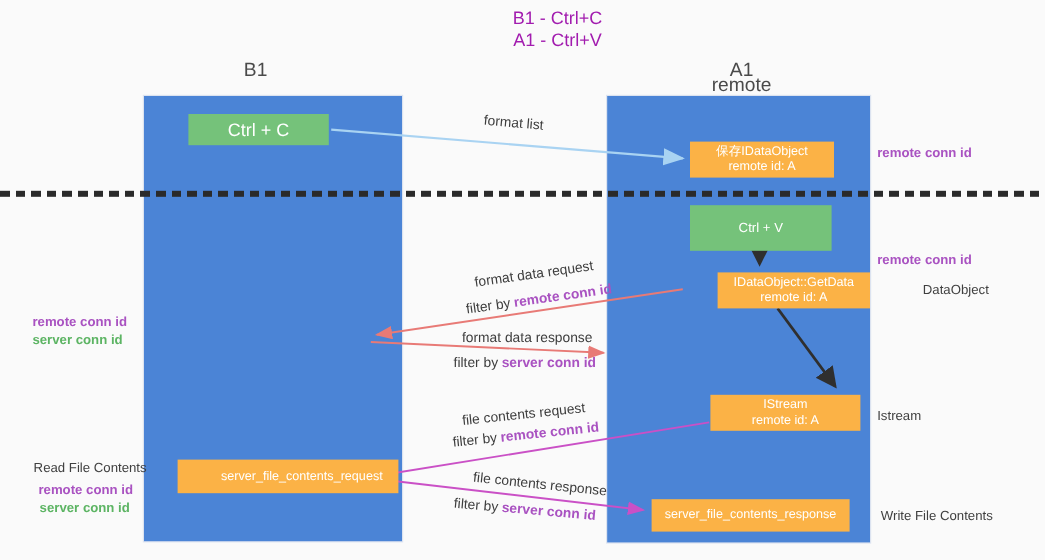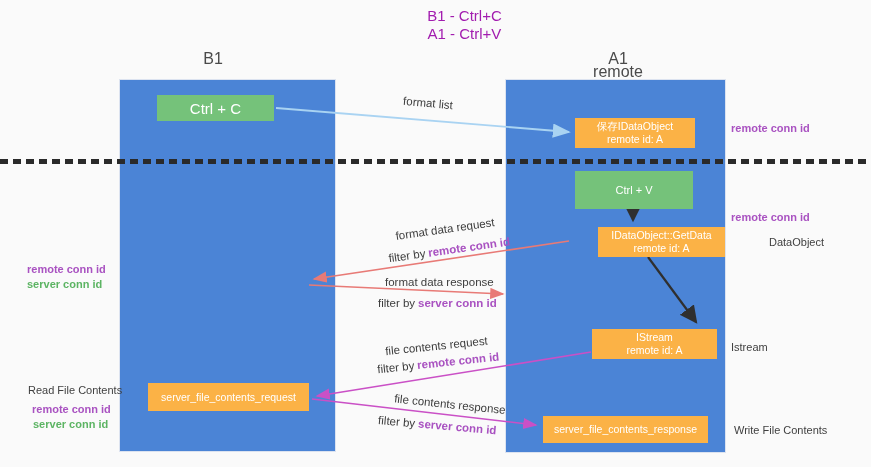--- a/index.html
+++ b/index.html
@@ -22,21 +22,21 @@
     justify-content:center;color:#fff;text-align:center;font-size:10.5px;line-height:13px;}
   .box.green{background:#75c27a;}
   .box.orange{background:#fbb246;}
   .box-ctrl-c{left:157px;top:95px;width:117px;height:26px;font-size:15px;}
   .box-save{left:575px;top:118px;width:120px;height:30px;}
   .box-ctrl-v{left:575px;top:171px;width:118px;height:38px;font-size:11px;}
   .box-getdata{left:570px;top:227px;width:127px;height:30px;margin-left:28px;}
   .box-fmt-req{left:150px;top:268px;width:156px;height:26px;}
   .box-fmt-resp{left:510px;top:281px;width:156px;height:26px;}
   .box-istream{left:592px;top:329px;width:125px;height:30px;}
-  .box-file-req{left:148px;top:383px;width:161px;height:28px;}
+  .box-file-req{left:148px;top:383px;width:161px;height:28px;padding-left:23px;}
   .box-file-resp{left:543px;top:416px;width:165px;height:27px;}
   .side{position:absolute;font-size:11px;color:#3f3f3f;white-space:nowrap;}
   .side.bold-purple{color:#a952c1;font-weight:bold;}
   .side.bold-green{color:#5cb463;font-weight:bold;}
   .alabel{position:absolute;font-size:11.5px;color:#3d3d3d;white-space:nowrap;
     text-align:center;transform-origin:center;}
   .alabel .purple{color:#a952c1;font-weight:bold;margin-left:3px;}
   svg.arrows{position:absolute;left:0;top:0;pointer-events:none;}
 </style>
 </head>

